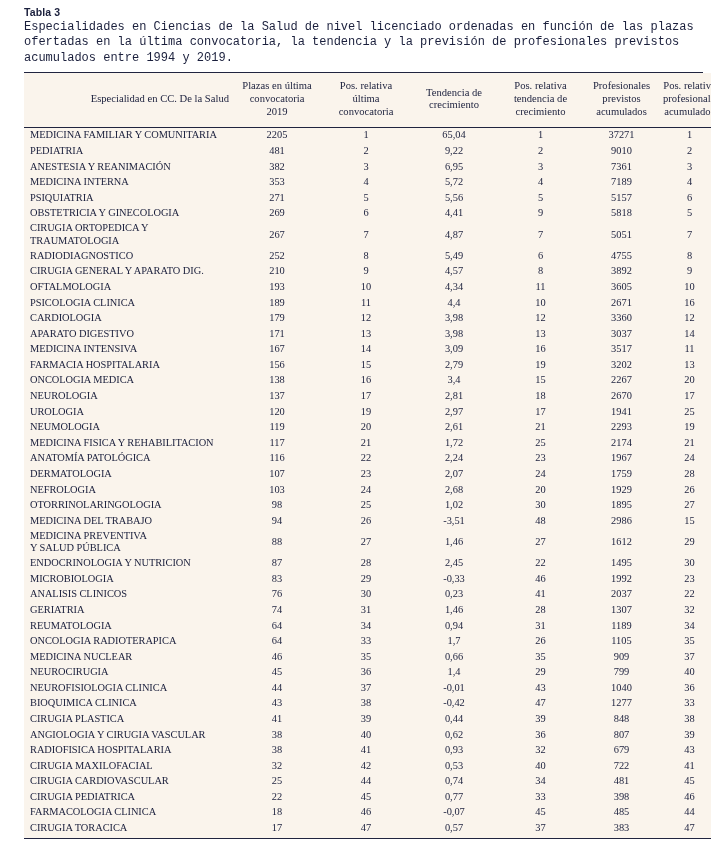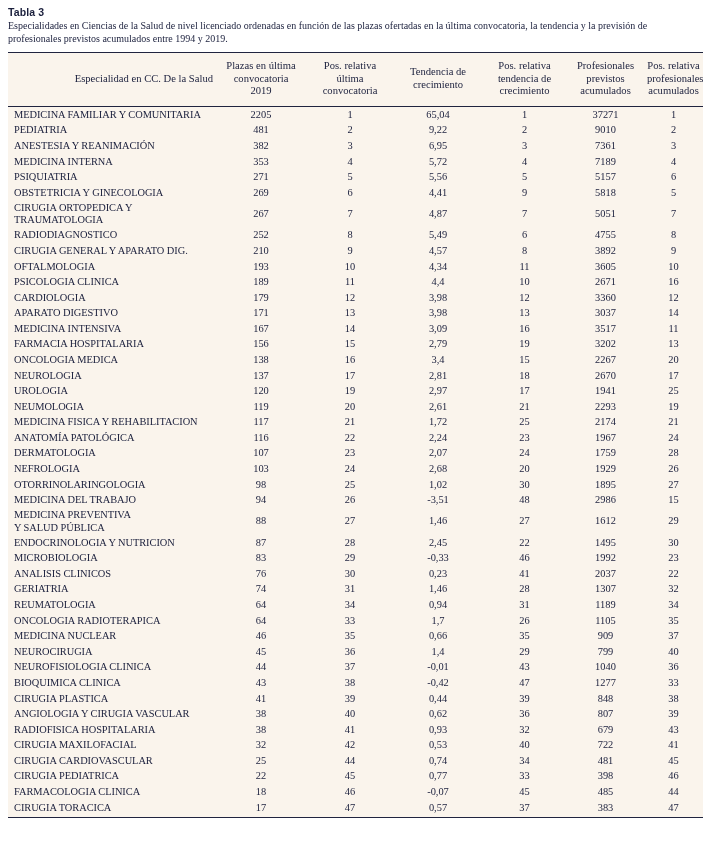--- a/index.html
+++ b/index.html
@@ -11,40 +11,40 @@
     width: 711px;
     height: 854px;
     font-family: "Liberation Serif", serif;
     color: #1a1f3c;
     overflow: hidden;
   }
   #page {
     width: 711px;
     height: 854px;
     box-sizing: border-box;
-    padding: 6px 8px 0 8px;
+    padding: 6px 8px 0 24px;
     position: relative;
   }
 
   
   .caption-block {
     margin: 0 0 6px 0;
   }
   .caption-label {
     font-family: "Liberation Sans", sans-serif;
     font-weight: bold;
     font-size: 10.5px;
     letter-spacing: .1px;
     color: #1a1f3c;
     display: block;
     margin-bottom: 2px;
   }
   .caption-text {
-    font-family: Liberation Serif, serif;
-    font-size: 10px;
+    font-family: Liberation Mono, monospace;
+    font-size: 12px;
     line-height: 1.28;
     color: #1a1f3c;
     display: block;
     max-width: 694px;
   }
 
   
   .table-wrap {
     background: #faf4ec;
     border-top: 1.6px solid #20243f;

